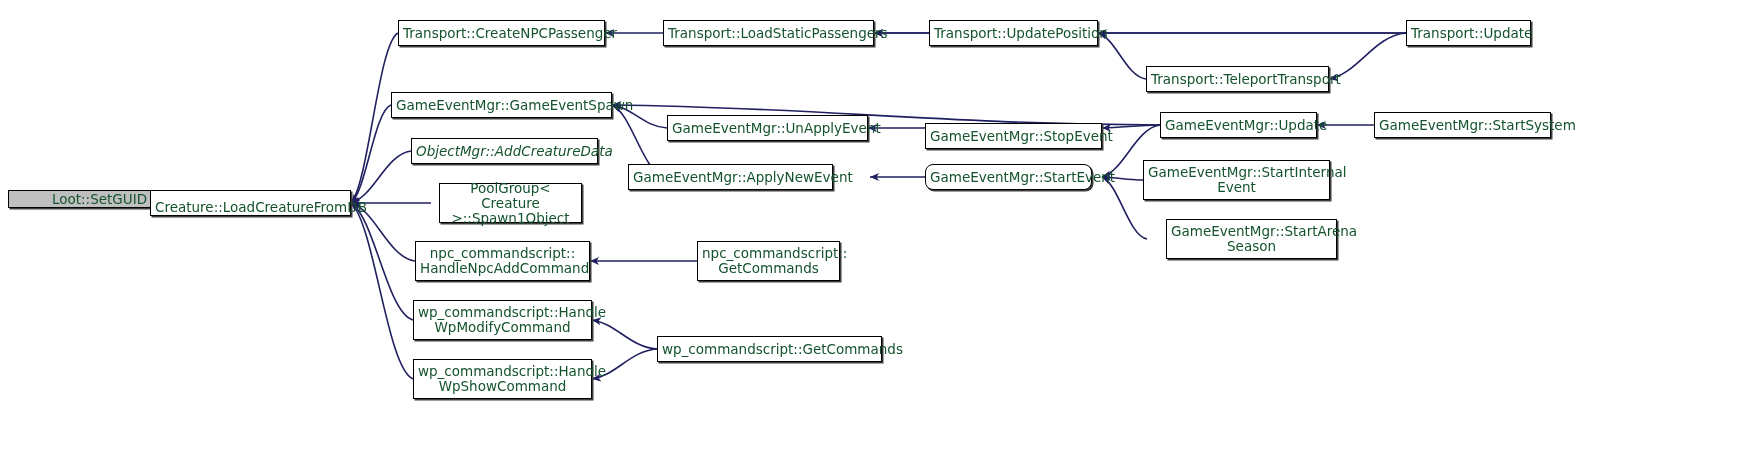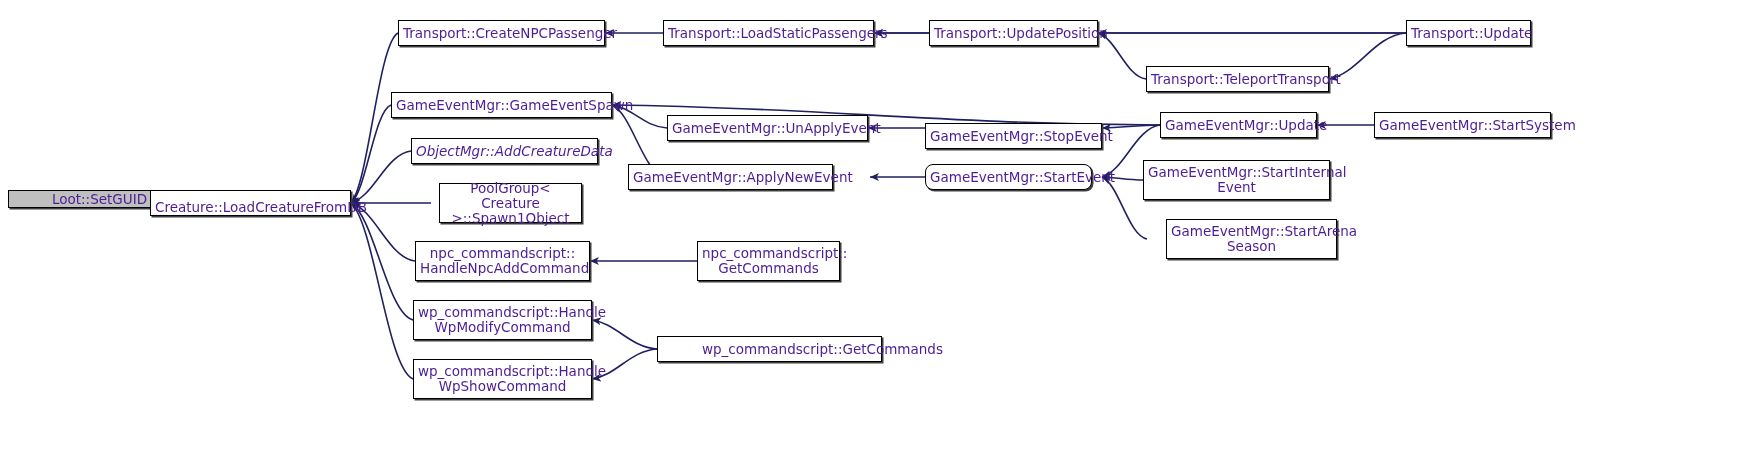--- a/index.html
+++ b/index.html
@@ -10,21 +10,21 @@
     background:#ffffff;
     font-family:"DejaVu Sans","Liberation Sans",sans-serif;
     overflow:hidden;
   }
   #edges{position:absolute;left:0;top:0;width:1751px;height:449px;pointer-events:none;}
   .node{
     position:absolute;
     box-sizing:border-box;
     border:1px solid #000000;
     background:#ffffff;
-    color:#4c1d95;
+    color:#14532d;
     font-size:13.5px;
     line-height:15px;
     display:flex;
     align-items:center;
     justify-content:center;
     text-align:center;
     white-space:pre-line;
     letter-spacing:0px;
     box-shadow:1.5px 1.5px 0 0 #3f3f3f;
   }
@@ -94,17 +94,17 @@
       <div class="node" style="left: 439px; top: 183px; width: 143px; height: 40px;"><span>PoolGroup&lt; Creature
 &gt;::Spawn1Object</span></div>
       <div class="node" style="left: 1156px; top: 219px; width: 171px; height: 40px; margin-left: 10px;"><span>GameEventMgr::StartArena
 Season</span></div>
       <div class="node" style="left: 415px; top: 241px; width: 175px; height: 40px;"><span>npc_commandscript::
 HandleNpcAddCommand</span></div>
       <div class="node" style="left: 697px; top: 241px; width: 143px; height: 40px;"><span>npc_commandscript::
 GetCommands</span></div>
       <div class="node" style="left: 413px; top: 300px; width: 179px; height: 40px;"><span>wp_commandscript::Handle
 WpModifyCommand</span></div>
-      <div class="node" style="left: 657px; top: 336px; width: 225px; height: 26px; padding-left: 40px;"><span>wp_commandscript::GetCommands</span></div>
+      <div class="node" style="left: 657px; top: 336px; width: 225px; height: 26px;"><span>wp_commandscript::GetCommands</span></div>
       <div class="node" style="left: 413px; top: 359px; width: 179px; height: 40px;"><span>wp_commandscript::Handle
 WpShowCommand</span></div>
     </div>
 </div>
 
 </body></html>

